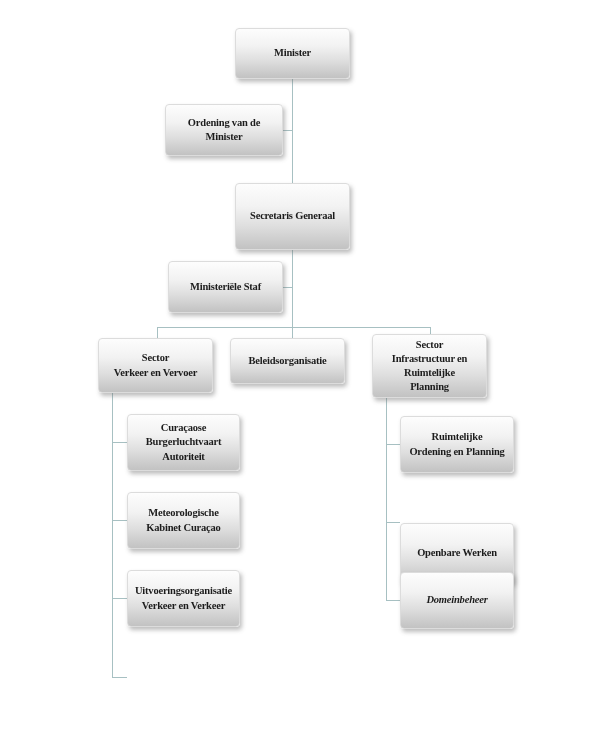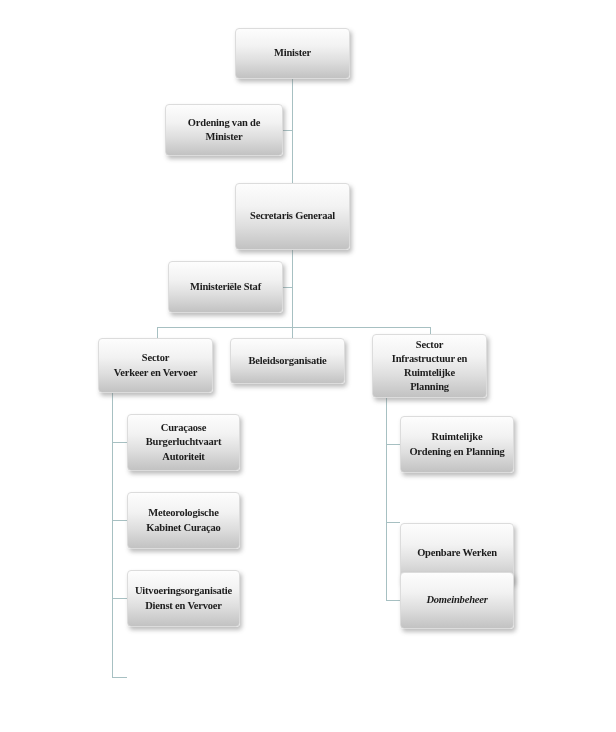--- a/index.html
+++ b/index.html
@@ -70,19 +70,19 @@
   <div class="node" style="left:372px; top:334px; width:115px; height:64px;">Sector
 Infrastructuur en
 Ruimtelijke
 Planning</div>
   <div class="node" style="left:127px; top:414px; width:113px; height:57px;">Curaçaose
 Burgerluchtvaart
 Autoriteit</div>
   <div class="node" style="left:127px; top:492px; width:113px; height:57px;">Meteorologische
 Kabinet Curaçao</div>
   <div class="node" style="left:127px; top:570px; width:113px; height:57px;">Uitvoeringsorganisatie
-Dienst en Vervoer</div>
+Verkeer en Verkeer</div>
   <div class="node" style="left:400px; top:416px; width:114px; height:57px;">Ruimtelijke
 Ordening en Planning</div>
   <div class="node" style="left:400px; top:494px; width:114px; height:61px;margin-top:29px;">Openbare Werken</div>
   <div class="node" style="left:400px; top:572px; width:114px; height:57px;font-style:italic;">Domeinbeheer</div>
 
 </div>
 
 </body></html>

